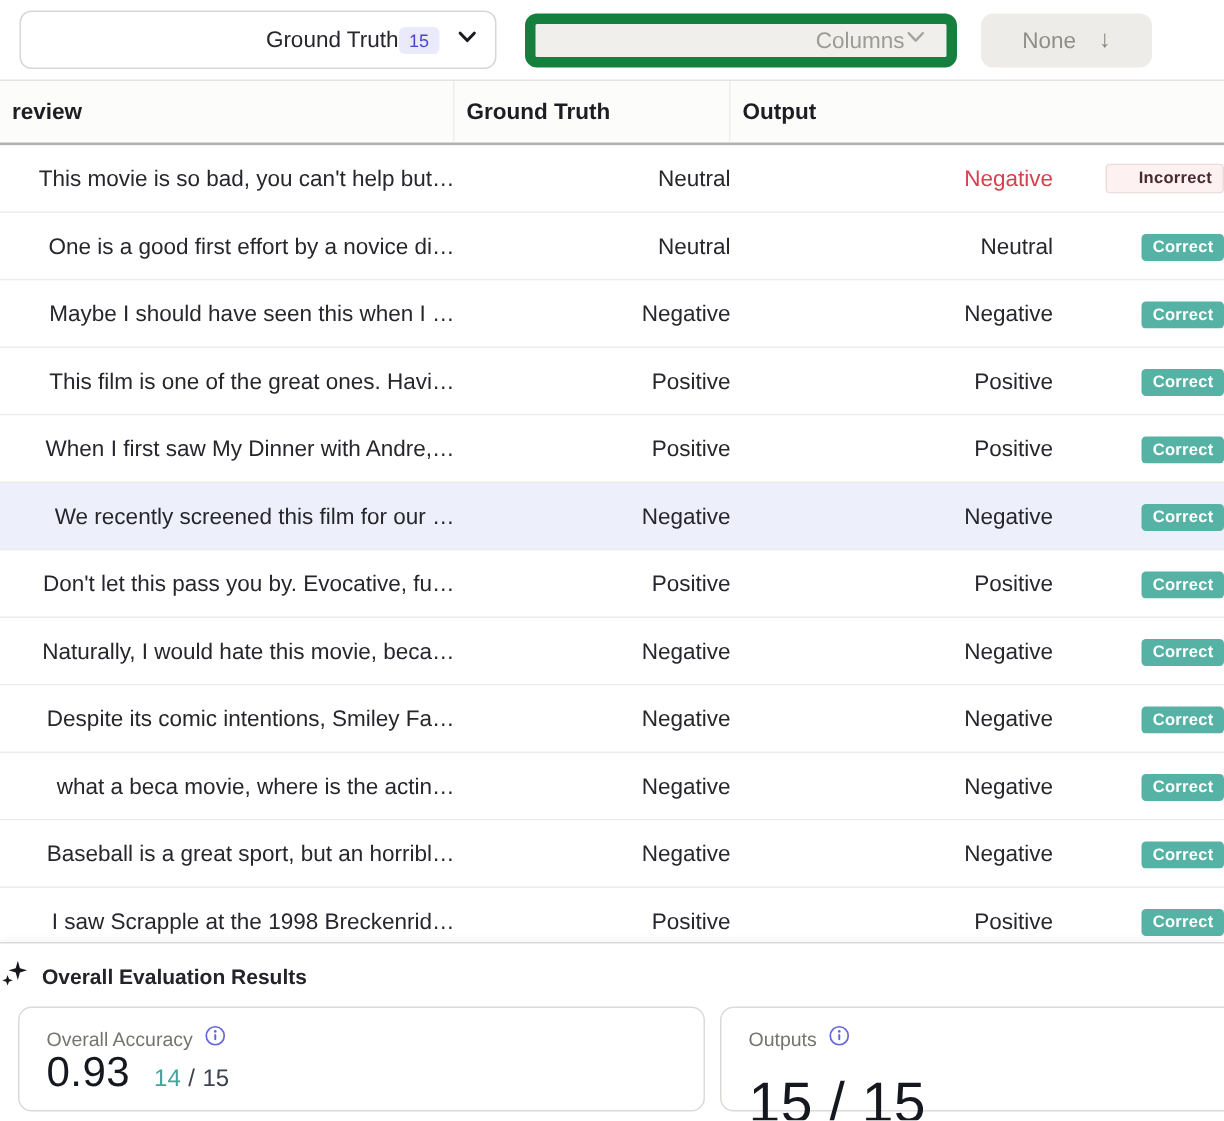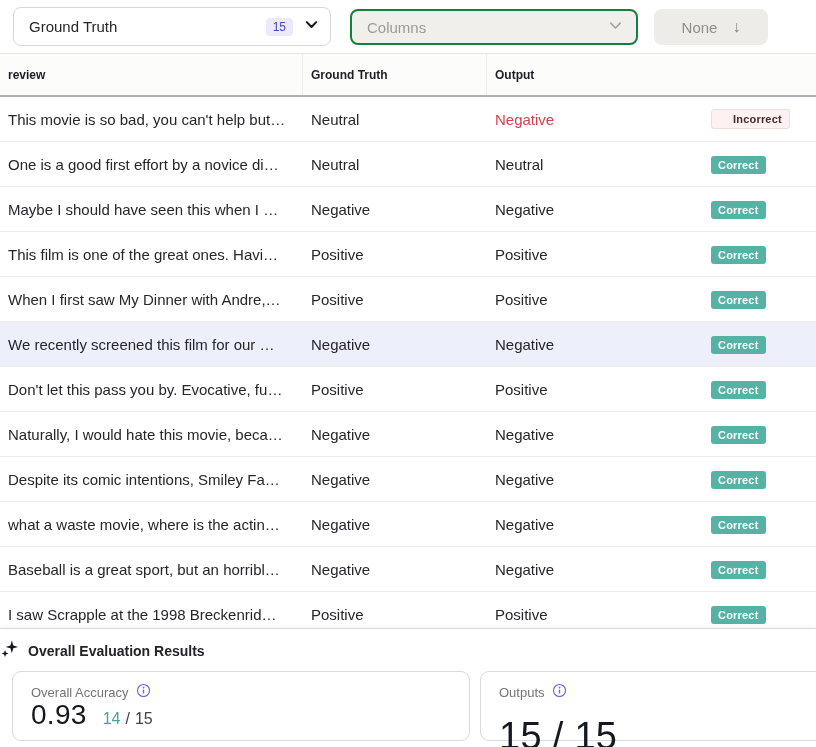--- a/index.html
+++ b/index.html
@@ -1,56 +1,56 @@
 <!DOCTYPE html>
 <html><head>
 <meta charset="utf-8">
 <style>
   * { margin:0; padding:0; box-sizing:border-box; }
   html,body { background:#fff; }
   #app {
     position:relative; width:816px; height:747px; overflow:hidden;
-    font-family:"Liberation Sans", sans-serif; background:#fff; color:#24242b;
+    font-family:"Liberation Sans", sans-serif; background:#fff; color:#24242b;text-align:right;
   }
 
   
   .toolbar { position:absolute; top:0; left:0; right:0; height:54px; background:#fff; border-bottom:1px solid #e4e4e1; }
   .gt-select {
     position:absolute; left:13px; top:7px; width:318px; height:39px;
     background:#fff; border:1px solid #d7d7da; border-radius:8px;
     display:flex; align-items:center; padding:0 11px 0 15px; cursor:pointer;
   }
   .gt-select .label { flex:1; font-size:15px; color:#26262d; }
   .count-badge {
     background:#ebeafa; color:#4747cb; font-size:12px; font-weight:500;
     padding:2px 7px; border-radius:4px; margin-right:11px;
   }
   .columns-select {
     position:absolute; left:350px; top:9px; width:288px; height:36px;
-    background:#f0efec; border:2px solid #15803d; border-radius:8px;
+    background:#f0efec; border:7px solid #15803d; border-radius:8px;
     display:flex; align-items:center; padding:0 13px 0 15px; cursor:pointer;
   }
   .columns-select .label { flex:1; font-size:15px; color:#9c9b95; }
   .sort-button {
     position:absolute; left:654px; top:9px; width:114px; height:36px;
     background:#edece8; border-radius:8px;
     display:flex; align-items:center; justify-content:center; gap:15px;
     font-size:15px; color:#8f8e88; cursor:pointer;
   }
   .sort-button .arrow { font-size:16px; color:#86857f; }
 
   
   .grid-cols { display:grid; grid-template-columns:303px 184px 215px 1fr; }
   .table-header {
     position:absolute; top:54px; left:0; right:0; height:43px;
     background:#fcfcfb; border-bottom:2px solid #b1b1ad;
   }
   .th {
     display:flex; align-items:center; padding-left:8px;
-    font-size:12px; font-weight:600; color:#1d1d23;
+    font-size:15px; font-weight:600; color:#1d1d23;
     border-right:1px solid #ededea; cursor:pointer;
   }
   .th:last-child { border-right:none; }
   .table-body { position:absolute; top:97px; left:0; right:0; bottom:0; background:#fff; }
   .row { height:45px; align-items:center; border-bottom:1px solid #ecece8; background:#fff; cursor:pointer; }
   .row.highlighted { background:#edeffa; }
   .cell {
     padding-left:8px; font-size:15px; color:#26262c;
     white-space:nowrap; overflow:hidden;
   }
@@ -184,21 +184,21 @@
     </div>
       <div class="row grid-cols">
       <div class="cell review">Despite its comic intentions, Smiley Fa…</div>
       <div class="cell ground-truth">Negative</div>
       <div class="cell output">Negative</div>
       <div class="cell accuracy">
         <span class="badge correct">Correct</span>
       </div>
     </div>
       <div class="row grid-cols">
-      <div class="cell review">what a waste movie, where is the actin…</div>
+      <div class="cell review">what a beca movie, where is the actin…</div>
       <div class="cell ground-truth">Negative</div>
       <div class="cell output">Negative</div>
       <div class="cell accuracy">
         <span class="badge correct">Correct</span>
       </div>
     </div>
       <div class="row grid-cols">
       <div class="cell review">Baseball is a great sport, but an horribl…</div>
       <div class="cell ground-truth">Negative</div>
       <div class="cell output">Negative</div>

